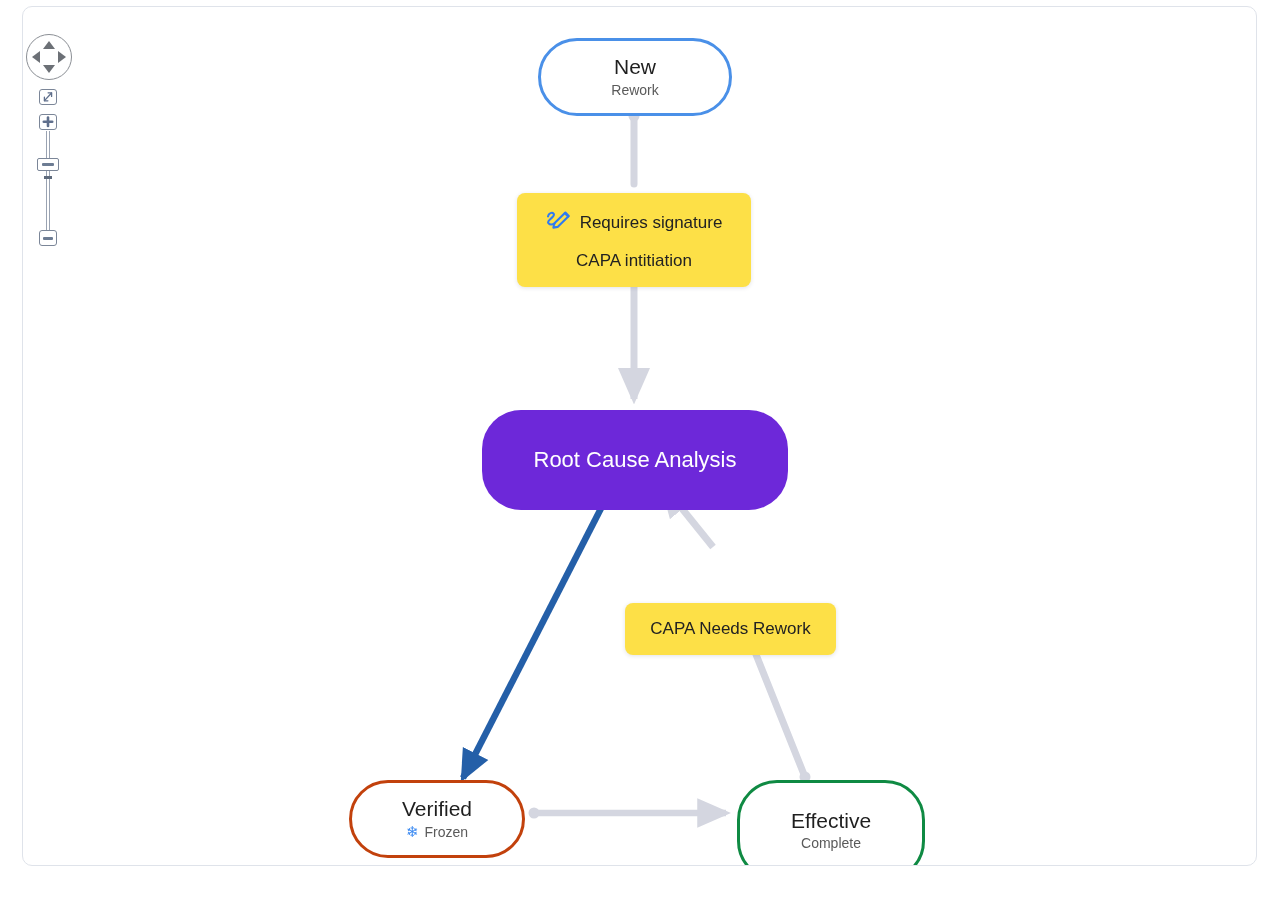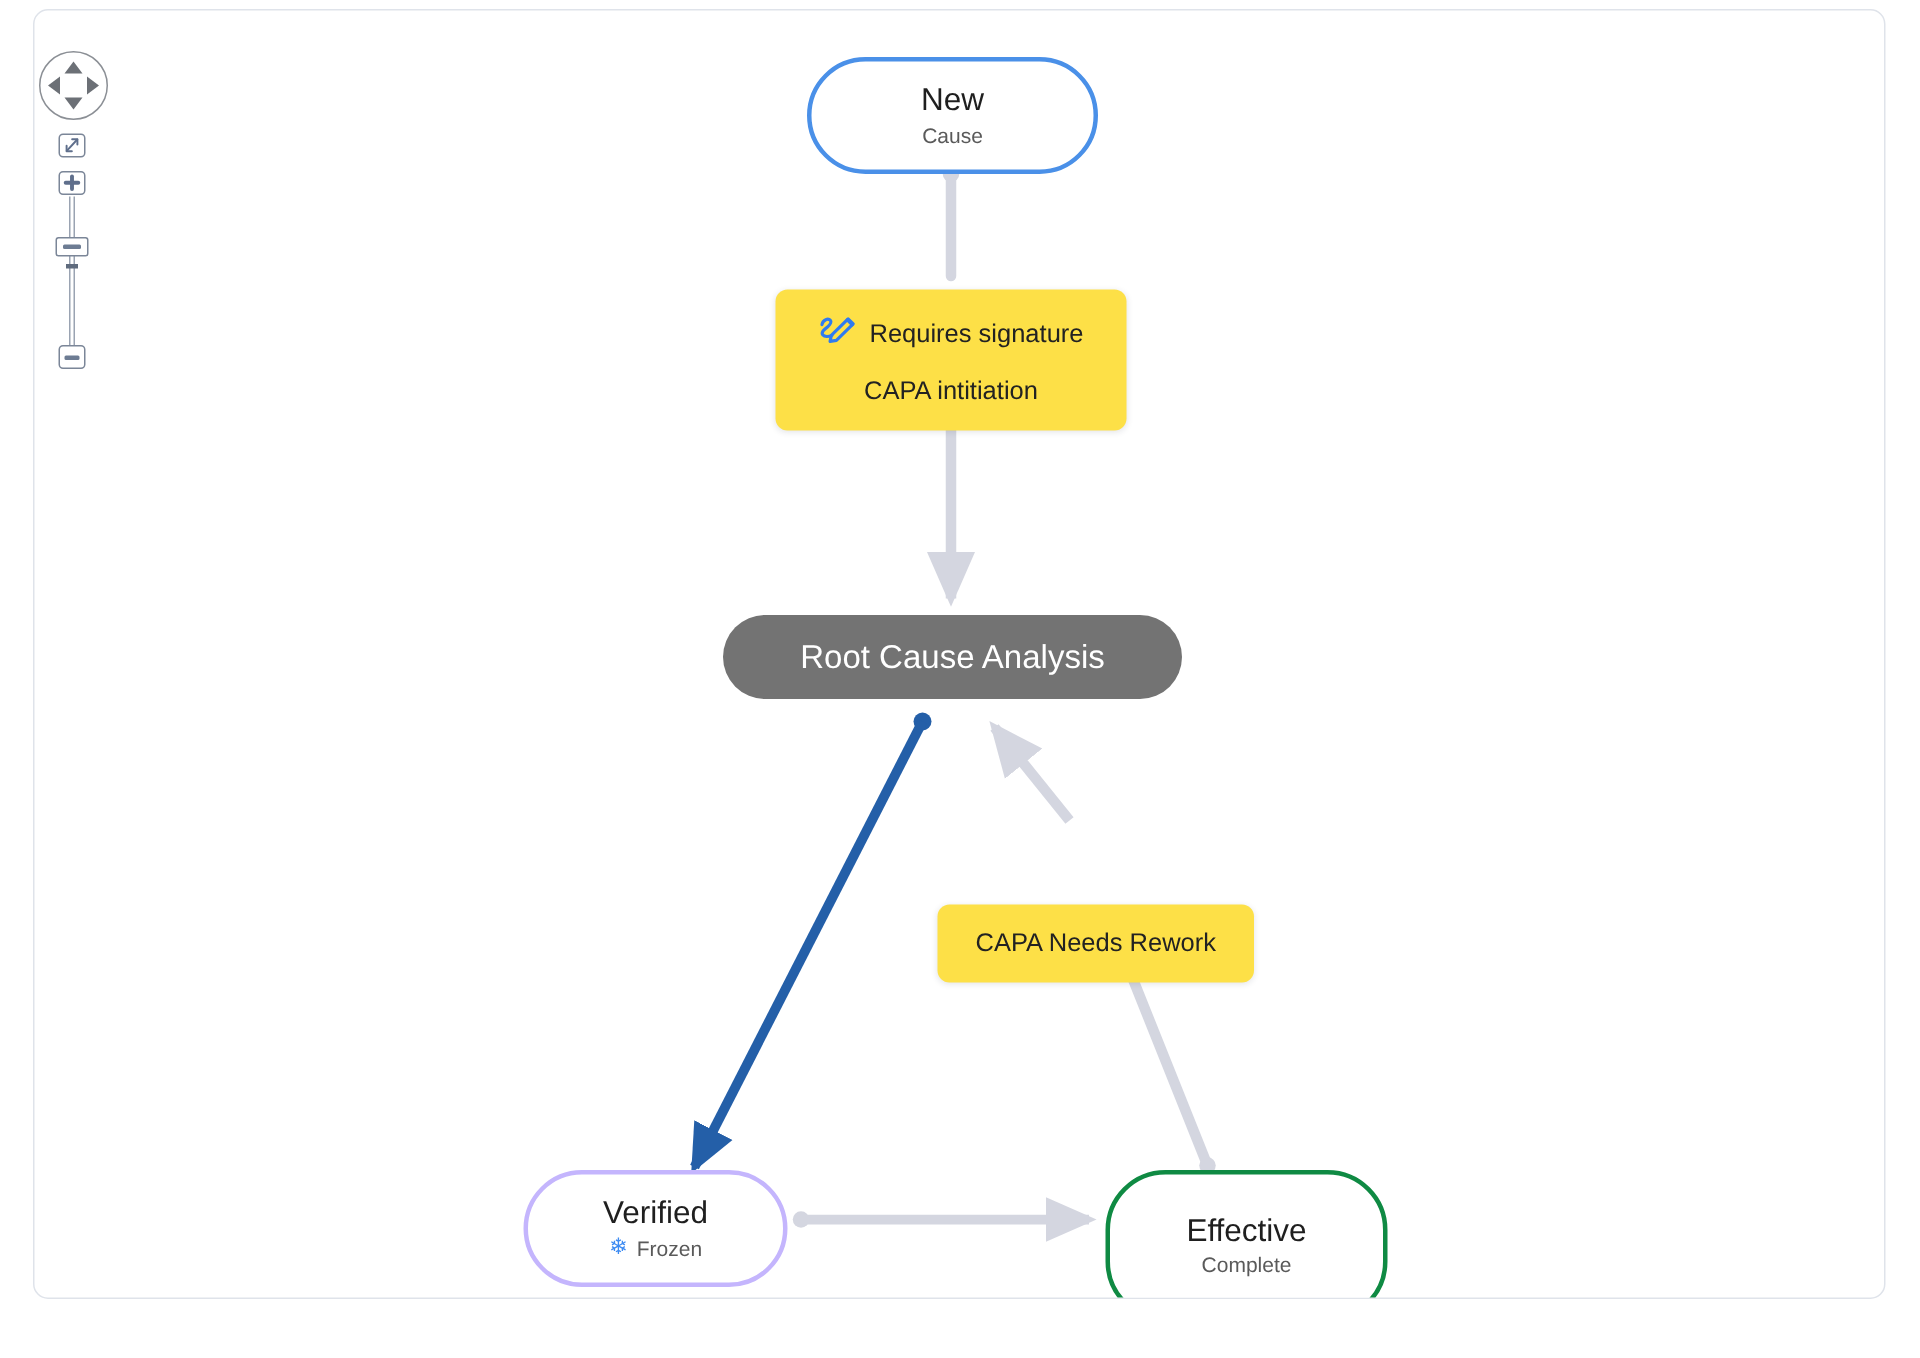--- a/index.html
+++ b/index.html
@@ -160,30 +160,30 @@
     align-items: center;
     gap: 6px;
   }
   #node-new {
     left: 515px; top: 31px;
     width: 194px; height: 78px;
     border: 3px solid #4a90e8;
   }
   #node-rca {
     left: 459px; top: 403px;
-    width: 306px; height: 56px;
+    width: 306px; height: 100px;
     border: none;
-    background: #737373;
+    background: #6d28d9;
     border-radius: 39px;
   }
   #node-rca .title { color: #ffffff; font-size: 22px; }
   #node-verified {
     left: 326px; top: 773px;
     width: 176px; height: 78px;
-    border: 3px solid #c4b5fd;
+    border: 3px solid #c2410c;
   }
   #node-effective {
     left: 714px; top: 773px;
     width: 188px; height: 101px;
     border: 3px solid #0f8a43;
   }
   
   .edge-label {
     position: absolute;
     box-sizing: border-box;
@@ -250,21 +250,21 @@
 
       <g>
         <circle cx="511" cy="806" r="5.5" fill="#d4d6e0"></circle>
         <line x1="511" y1="806" x2="703" y2="806" stroke="#d4d6e0" stroke-width="6.5" stroke-linecap="butt" marker-end="url(#arrow-gray)"></line>
       </g>
     </svg>
 
     <div class="node" id="node-new">
       <div class="title">New</div>
       <div class="sub">
-        <span>Cause</span>
+        <span>Rework</span>
       </div>
     </div>
 
     <div class="node" id="node-rca">
       <div class="title">Root Cause Analysis</div>
     </div>
 
     <div class="node" id="node-verified">
       <div class="title">Verified</div>
       <div class="sub">

